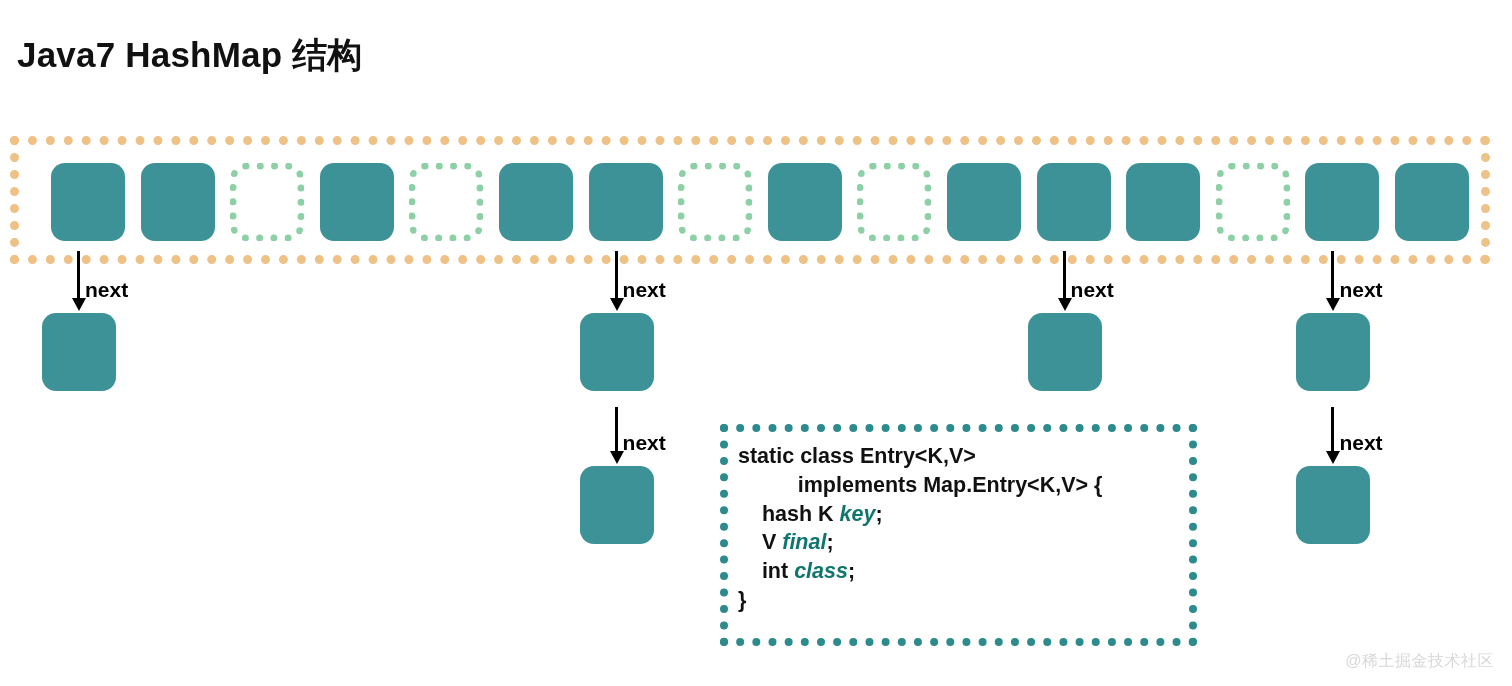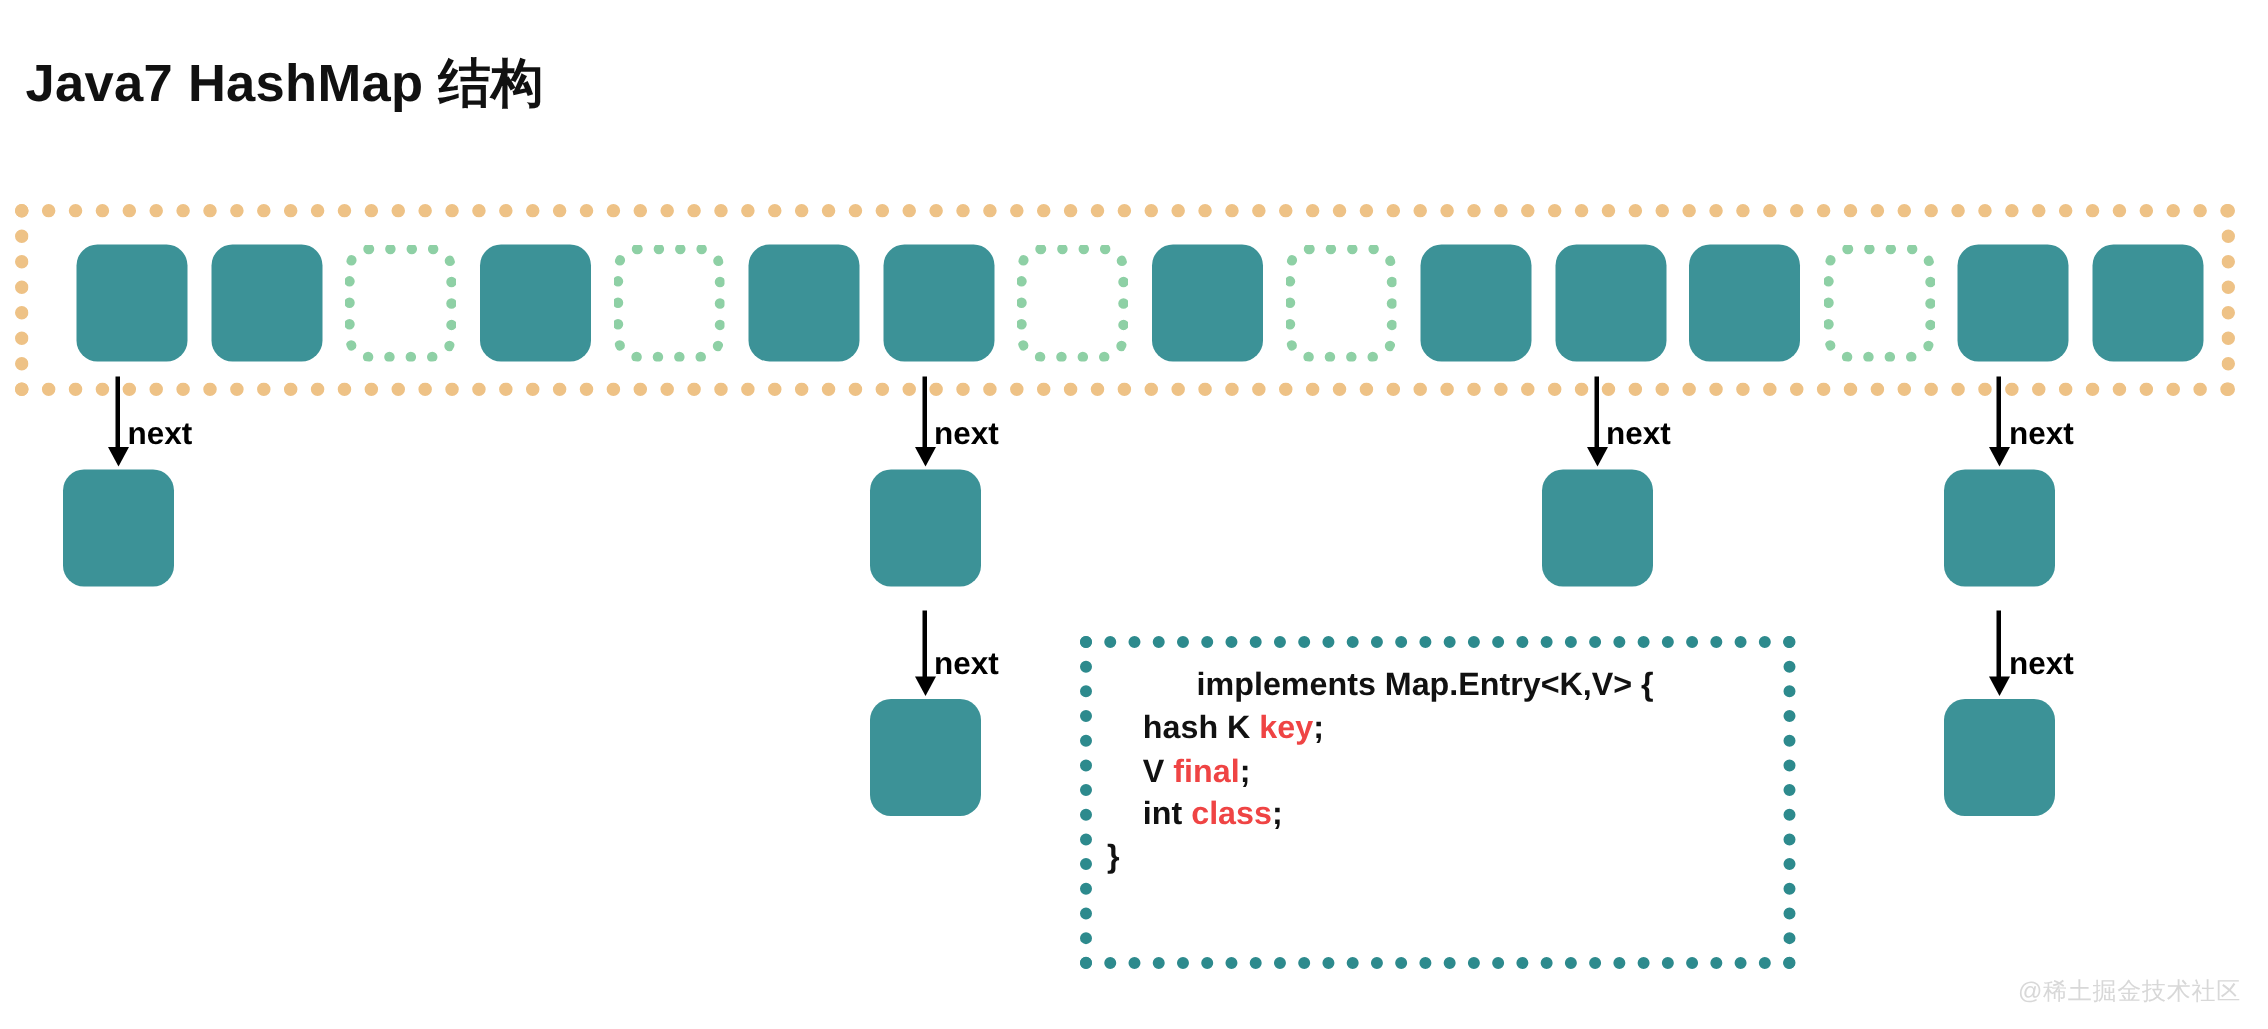--- a/index.html
+++ b/index.html
@@ -114,21 +114,22 @@
   }
   .code-line {
     font-family: "Liberation Sans", sans-serif;
     font-size: 21.5px;
     font-weight: bold;
     color: #111111;
     line-height: 28.8px;
     white-space: pre;
   }
   .code-line .fld {
-    color: #ef4444;
+    color: #0f766e;
+    font-style: italic;
   }
 
   
   #watermark {
     position: absolute;
     right: 18px;
     bottom: 14px;
     font-size: 16px;
     color: #d8d8d8;
     white-space: nowrap;
@@ -195,20 +196,21 @@
       <div class="arrow" style="left: 1326.4px; top: 407px; height: 57px;">
         <div class="shaft" style="height: 45px;"></div>
         <div class="head" style="top: 44px;"></div>
       </div>
       <div class="arrow-label" style="left: 1339.4px; top: 431px;">next</div>
       <div class="node" style="left: 1296.4px; top: 466px;"></div>
     </div>
 
   <div id="entry-code">
     <div class="code-inner">
+        <div class="code-line"><span>static class Entry&lt;K,V&gt;</span></div>
         <div class="code-line"><span>          implements Map.Entry&lt;K,V&gt; {</span></div>
         <div class="code-line"><span>    hash K </span><span class="fld">key</span><span>;</span></div>
         <div class="code-line"><span>    V </span><span class="fld">final</span><span>;</span></div>
         <div class="code-line"><span>    int </span><span class="fld">class</span><span>;</span></div>
         <div class="code-line"><span>}</span></div>
       </div>
   </div>
 
   <div id="watermark">@稀土掘金技术社区</div>
 

